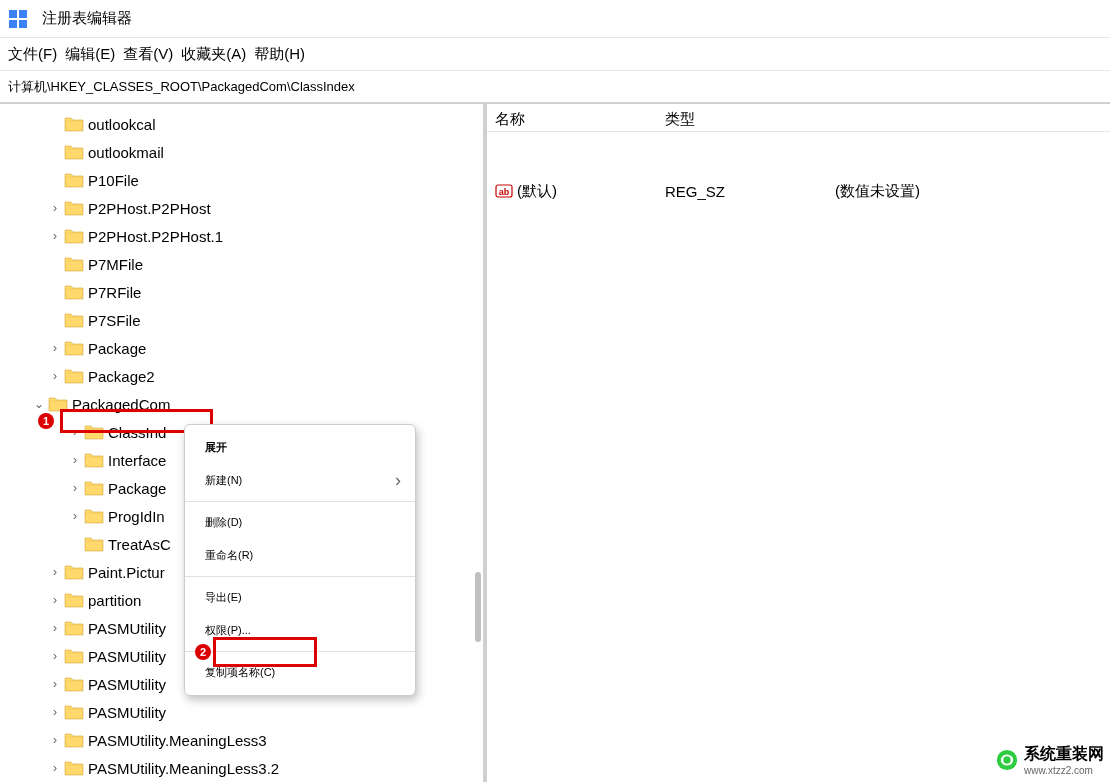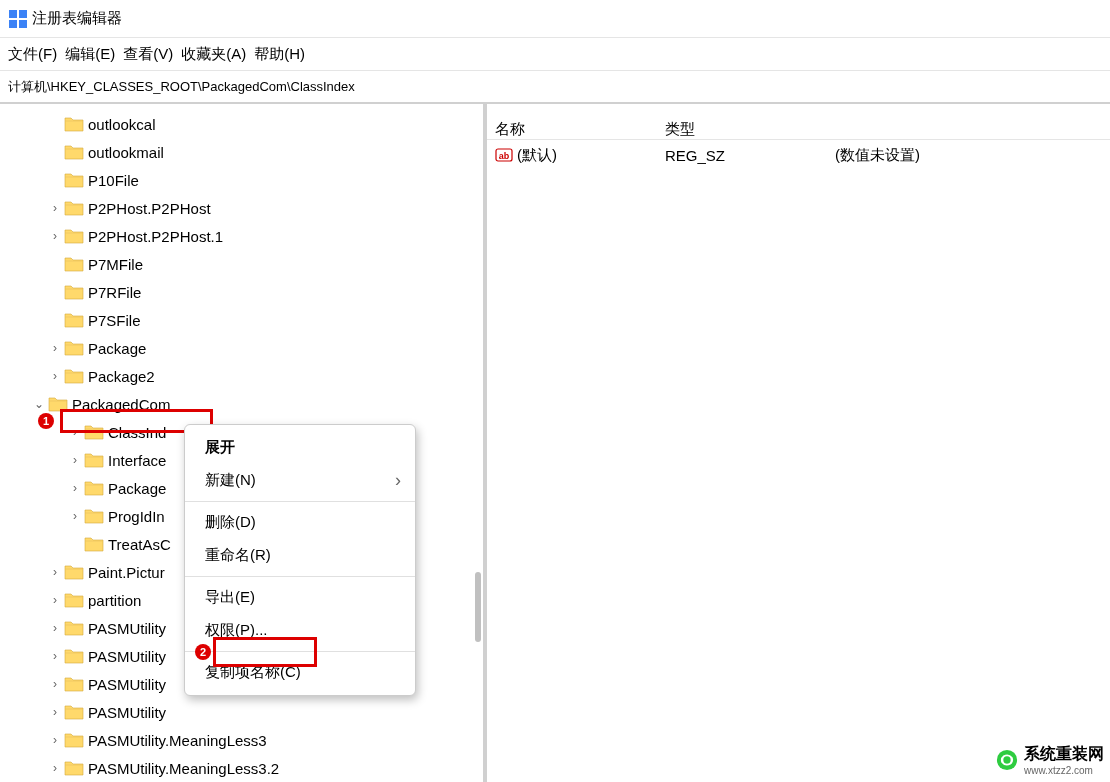--- a/index.html
+++ b/index.html
@@ -1,42 +1,42 @@
 <!DOCTYPE html>
 <html><head>
 <meta charset="utf-8">
 <style>
 * { margin: 0; padding: 0; box-sizing: border-box; font-family: "Microsoft YaHei", "PingFang SC", sans-serif; }
 body { width: 1110px; height: 782px; background: #fff; overflow: hidden; position: relative; font-size: 14px; color: #000; }
-.titlebar { height: 38px; display: flex; align-items: center; padding: 0 8px; gap: 4px; border-bottom: 1px solid #e5e5e5; }
+.titlebar { height: 38px; display: flex; align-items: center; padding: 0 8px; gap: 14px; border-bottom: 1px solid #e5e5e5; }
 .app-icon { width: 20px; height: 20px; }
 .app-title { font-size: 15px; }
 .menubar { height: 32px; display: flex; align-items: center; padding: 0 8px; gap: 8px; font-size: 15px; }
 .addr { height: 34px; border-top: 1px solid #e5e5e5; border-bottom: 2px solid #d0d0d0; display: flex; align-items: center; padding: 0 8px; font-size: 13px; }
 .content { display: flex; height: calc(100% - 104px); }
 .tree { width: 487px; border-right: 4px solid #d0d0d0; overflow: hidden; position: relative; padding-top: 6px; }
 .tree-inner { position: absolute; top: 6px; left: 0; right: 0; }
 .node { height: 28px; display: flex; align-items: center; font-size: 15px; white-space: nowrap; }
 .node .sp { display: inline-block; }
 .expander { width: 14px; text-align: center; color: #666; font-size: 12px; cursor: pointer; user-select: none; }
 .folder { width: 20px; height: 16px; margin: 0 4px 0 2px; }
 .sel-box { position: absolute; border: 3px solid #d00; pointer-events: none; }
 .badge { position: absolute; width: 16px; height: 16px; border-radius: 50%; background: #d00; color: #fff; font-size: 11px; font-weight: bold; display: flex; align-items: center; justify-content: center; }
 .scroll-thumb { position: absolute; right: 2px; top: 468px; width: 6px; height: 70px; background: #c0c0c0; border-radius: 3px; }
 .values { flex: 1; }
-.vhdr { height: 36px; display: flex; align-items: flex-start; border-bottom: 1px solid #e5e5e5; font-size: 15px; padding-top:16px; }
+.vhdr { height: 28px; display: flex; align-items: center; border-bottom: 1px solid #e5e5e5; font-size: 15px; padding-top:4px; }
 .vhdr div { padding: 0 8px; }
-.vrow { height: 30px; display: flex; align-items: center; font-size: 15px; }
+.vrow { height: 30px; display: flex; align-items: center; font-size: 15px; margin-top: 44px; }
 .vrow div { padding: 0 8px; }
 .col-name { width: 170px; display:flex; align-items:center; gap:4px; }
 .col-type { width: 170px; }
 .col-data { flex: 1; }
 .str-icon { width:18px; height:18px; }
 .ctxmenu { position: absolute; left: 184px; top: 424px; width: 232px; background: #fff; border: 1px solid #ccc; box-shadow: 2px 4px 10px rgba(0,0,0,.25); border-radius: 6px; padding: 6px 0; }
-.ctxmenu .mi { height: 33px; display: flex; align-items: center; padding: 0 20px; font-size: 15px; position: relative; }
+.ctxmenu .mi { height: 33px; display: flex; align-items: center; padding: 0 20px; font-size: 11px; position: relative; }
 .ctxmenu .mi.bold { font-weight: bold; }
 .ctxmenu .sep { height: 1px; background: #e0e0e0; margin: 4px 0; }
 .ctxmenu .sub::after { content: "›"; position: absolute; right: 14px; font-size: 18px; color: #666; }
 .sel-box2 { position: absolute; left: 213px; top: 637px; width: 104px; height: 30px; border: 3px solid #d00; }
 .watermark { position: absolute; right: 6px; bottom: 6px; display: flex; align-items: center; gap: 6px; font-size: 16px; font-weight: bold; }
 .wm-icon { width: 22px; height: 22px; }
 </style>
 </head>
 <body>
 

